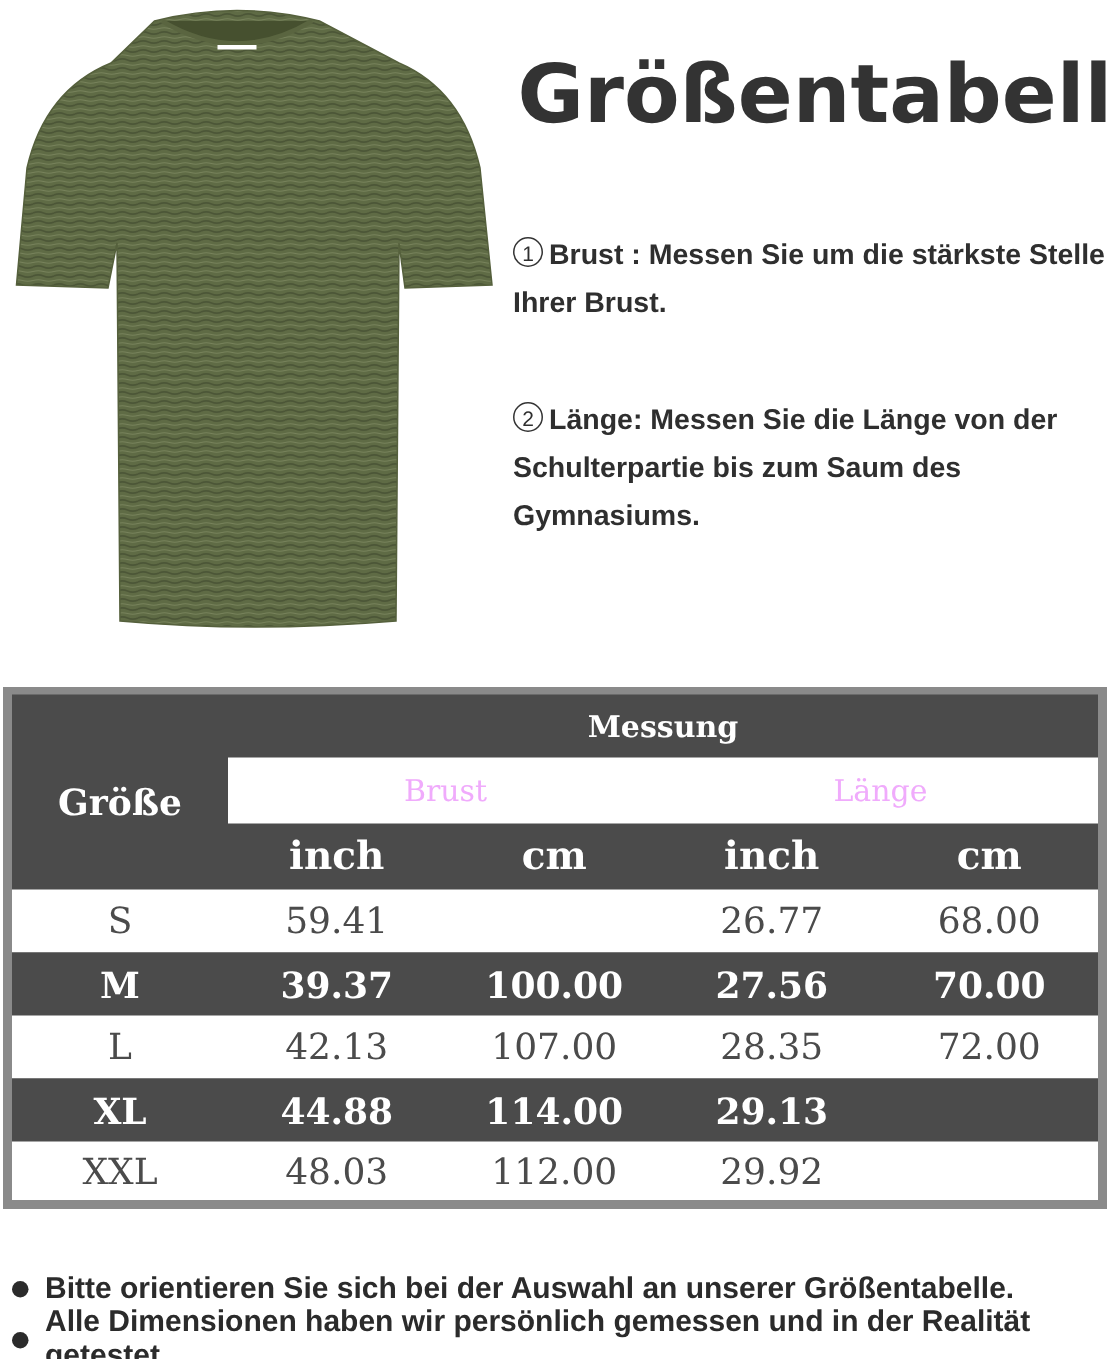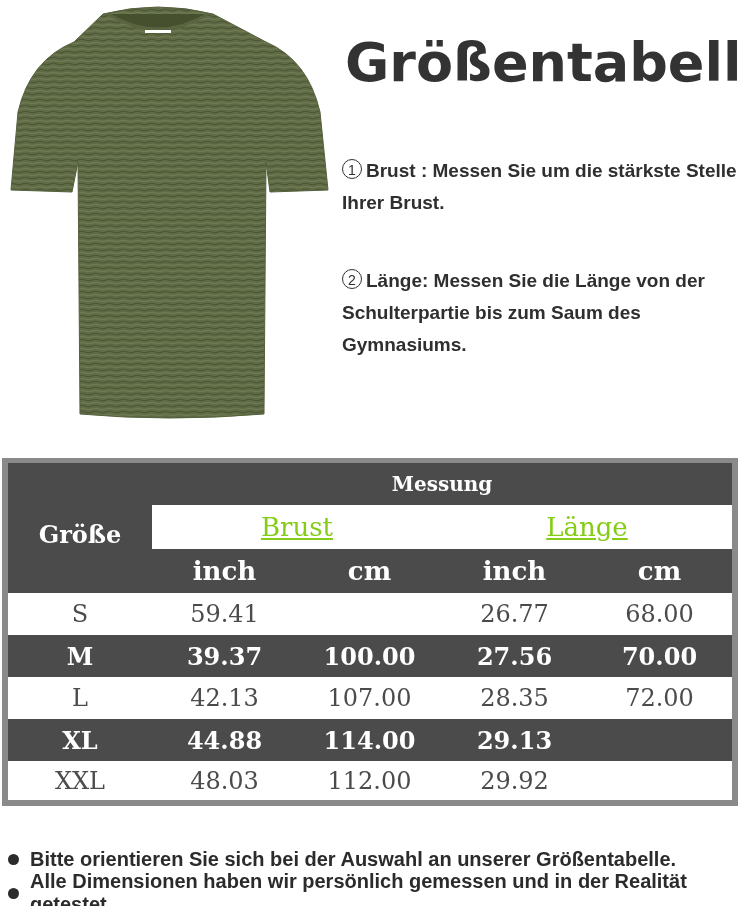--- a/index.html
+++ b/index.html
@@ -20,21 +20,21 @@
   .desc1 { top:155px; }
   .desc2 { top:265px; }
 
   
   .table-wrap { position:absolute; left:2px; top:458px; width:736px; height:348px; background:#8a8a8a; }
   .tbl { position:absolute; left:6px; top:5px; width:724px; height:337px; background:#4b4b4b; }
   .cell { position:absolute; display:flex; align-items:center; justify-content:center;
           font-family:"DejaVu Serif", serif; box-sizing:border-box; }
   .hdr-text { color:#ffffff; font-weight:bold; font-size:22px; }
   .sub-white { background:#ffffff; }
-  .sub-text { color:#84cc16; font-size:26px;text-decoration:underline; }
+  .sub-text { color:#f0abfc; font-size:20px; }
   .row { position:absolute; left:0; width:724px; height:42px; }
   .row.light { background:#ffffff; }
   .row.dark { background:#4b4b4b; }
   .row .cell { top:0; height:42px; font-size:24px; }
   .row.light .cell { color:#4b4b4b; }
   .row.dark .cell { color:#ffffff; font-weight:bold; }
 
   .notes { position:absolute; left:8px; top:842px; width:730px; }
   .note { display:flex; align-items:center; height:34px; font-size:20px; font-weight:bold; color:#2b2b2b;
           font-family:"Liberation Sans", sans-serif; }

